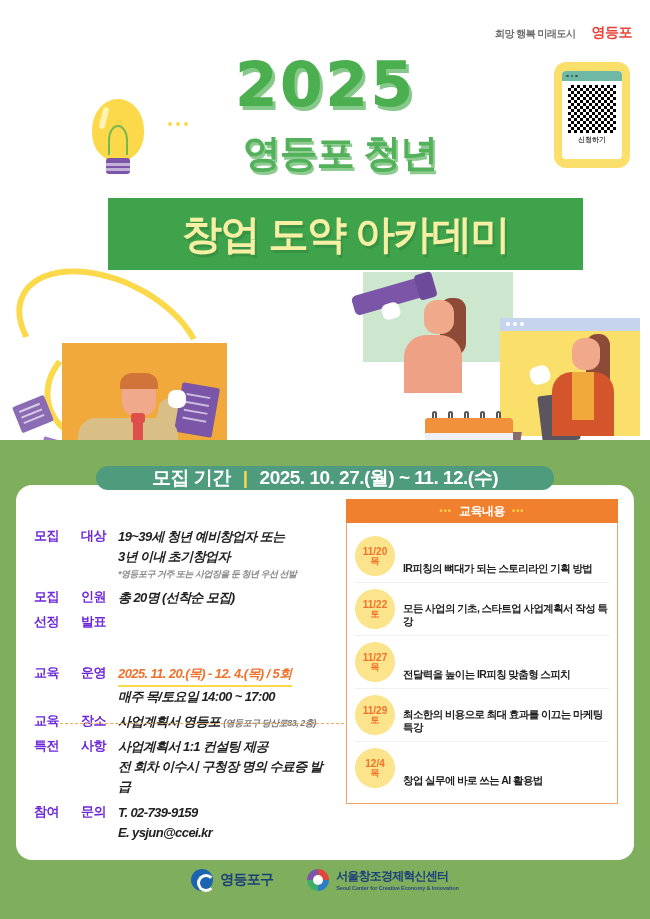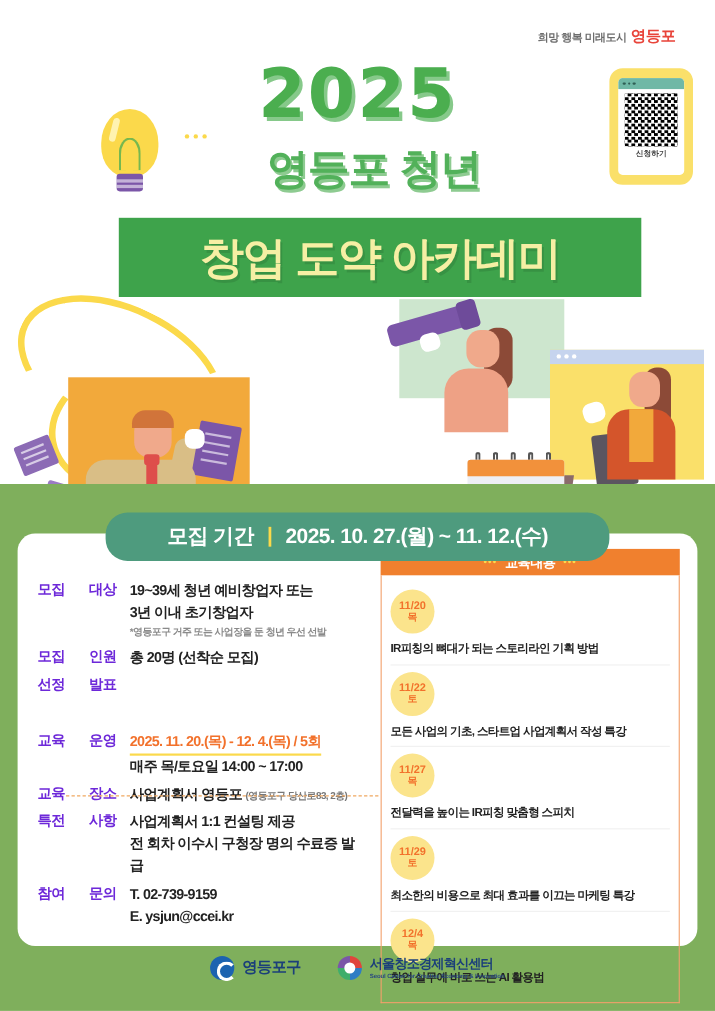--- a/index.html
+++ b/index.html
@@ -14,22 +14,22 @@
     width: 650px; height: 919px;
     background: #ffffff;
     overflow: hidden;
   }
 
   
   .top-area { position: absolute; left: 0; top: 0; width: 650px; height: 452px; background: #ffffff; overflow: hidden; }
 
   
   .brand-lockup {
-    position: absolute; right: 36px; top: 24px;
-    display: flex; align-items: baseline; gap: 4px;
+    position: absolute; right: 18px; top: 24px;
+    display: flex; align-items: baseline; gap: 16px;
     white-space: nowrap;
   }
   .brand-slogan { font-size: 10px; font-weight: 700; color: #6d6d6d; letter-spacing: -0.5px; }
   .brand-name { font-size: 14px; font-weight: 900; color: #e8443a; letter-spacing: -0.5px; }
 
   
   .qr-card {
     position: absolute; right: 20px; top: 62px;
     width: 76px; height: 106px;
     background: #FAE06A; border-radius: 12px;
@@ -131,59 +131,59 @@
   .pw-inner{ position:absolute; left:572px; top:372px; width:22px; height:48px; background:#F2A93B; }
   .pw-head { position:absolute; left:572px; top:338px; width:28px; height:32px; background:#F0A98B; border-radius:12px; }
   .pw-hair { position:absolute; left:586px; top:334px; width:24px; height:56px; background:#8C4A37; border-radius:11px 11px 12px 12px; }
   .pw-hand { position:absolute; left:530px; top:366px; width:20px; height:18px; background:#fff; border-radius:7px; transform:rotate(-18deg); }
   .pw-tab  { position:absolute; left:540px; top:394px; width:38px; height:48px; background:#5B5560; border-radius:3px; transform:rotate(-7deg); }
 
   
   .green-section { position:absolute; left:0; top:440px; width:650px; height:479px; background:#7FAF5C; }
 
   .period-pill {
-    position:absolute; left:96px; top:466px; width:458px; height:44px;
+    position:absolute; left:96px; top:466px; width:458px; height:24px;
     background:#4E9B7E; border-radius:20px;
     display:flex; align-items:center; justify-content:center; gap:12px;
     color:#ffffff; font-weight:900; font-size:19px; letter-spacing:-0.5px;
     z-index: 5;
   }
   .period-sep { color:#FBD94B; font-weight:900; }
 
   .white-card {
     position:absolute; left:16px; top:485px; width:618px; height:375px;
     background:#ffffff; border-radius:16px;
   }
 
   
   .info-list { position:absolute; left:18px; top:42px; width:300px; }
   .info-row { display:flex; margin-bottom:5px; }
   .info-label {
     flex:0 0 74px; text-align:justify; text-align-last:justify;
     color:#6d28d9; font-weight:900; font-size:13px; letter-spacing:-0.5px;
     padding-right:2px;
   }
-  .info-val { flex:1; padding-left:10px; }
+  .info-val { flex:1; padding-left:10px;font-style:italic; }
   .info-val-line { font-size:13px; font-weight:700; color:#222; letter-spacing:-0.6px; line-height:1.55; }
   .info-note { font-size:9px; color:#8a8a8a; font-weight:700; letter-spacing:-0.5px; line-height:1.7; }
   .info-sub { font-size:9px; color:#777; font-weight:700; letter-spacing:-0.5px; }
   .hl { color:#F2712B; font-weight:900; border-bottom:2.5px solid #FBD94B; display:inline-block; padding-bottom:1px; }
 
   .dashed-div { position:absolute; left:26px; top:196px; width:284px; border-top:1.6px dashed #F0A860; }
 
   
   .curr { position:absolute; left:330px; top:14px; width:272px; }
   .curr-head {
     height:24px; background:#F0802E; color:#fff;
     display:flex; align-items:center; justify-content:center; gap:7px;
     font-size:12px; font-weight:900; letter-spacing:-0.5px;
   }
   .curr-head .dots { letter-spacing:1px; font-size:9px; color:#FBD94B; }
   .curr-box { border:1.6px solid #F2A06B; border-top:none; padding:7px 8px 9px; }
-  .curr-item { display:flex; align-items:flex-start; gap:8px; padding:6px 0; border-bottom:1px solid #f0f0f0;flex-direction:column; }
+  .curr-item { display:flex; align-items:flex-end; gap:8px; padding:6px 0; border-bottom:1px solid #f0f0f0; }
   .curr-item:last-child { border-bottom:none; }
   .badge {
     flex:0 0 40px; width:40px; height:40px; border-radius:50%;
     background:#FBE48C; color:#F2712B;
     display:flex; flex-direction:column; align-items:center; justify-content:center;
     font-weight:900; line-height:1.1;
   }
   .badge-date { font-size:10px; }
   .badge-day { font-size:9px; }
   .curr-title { font-size:10.5px; font-weight:800; color:#222; letter-spacing:-0.6px; line-height:1.3; }

